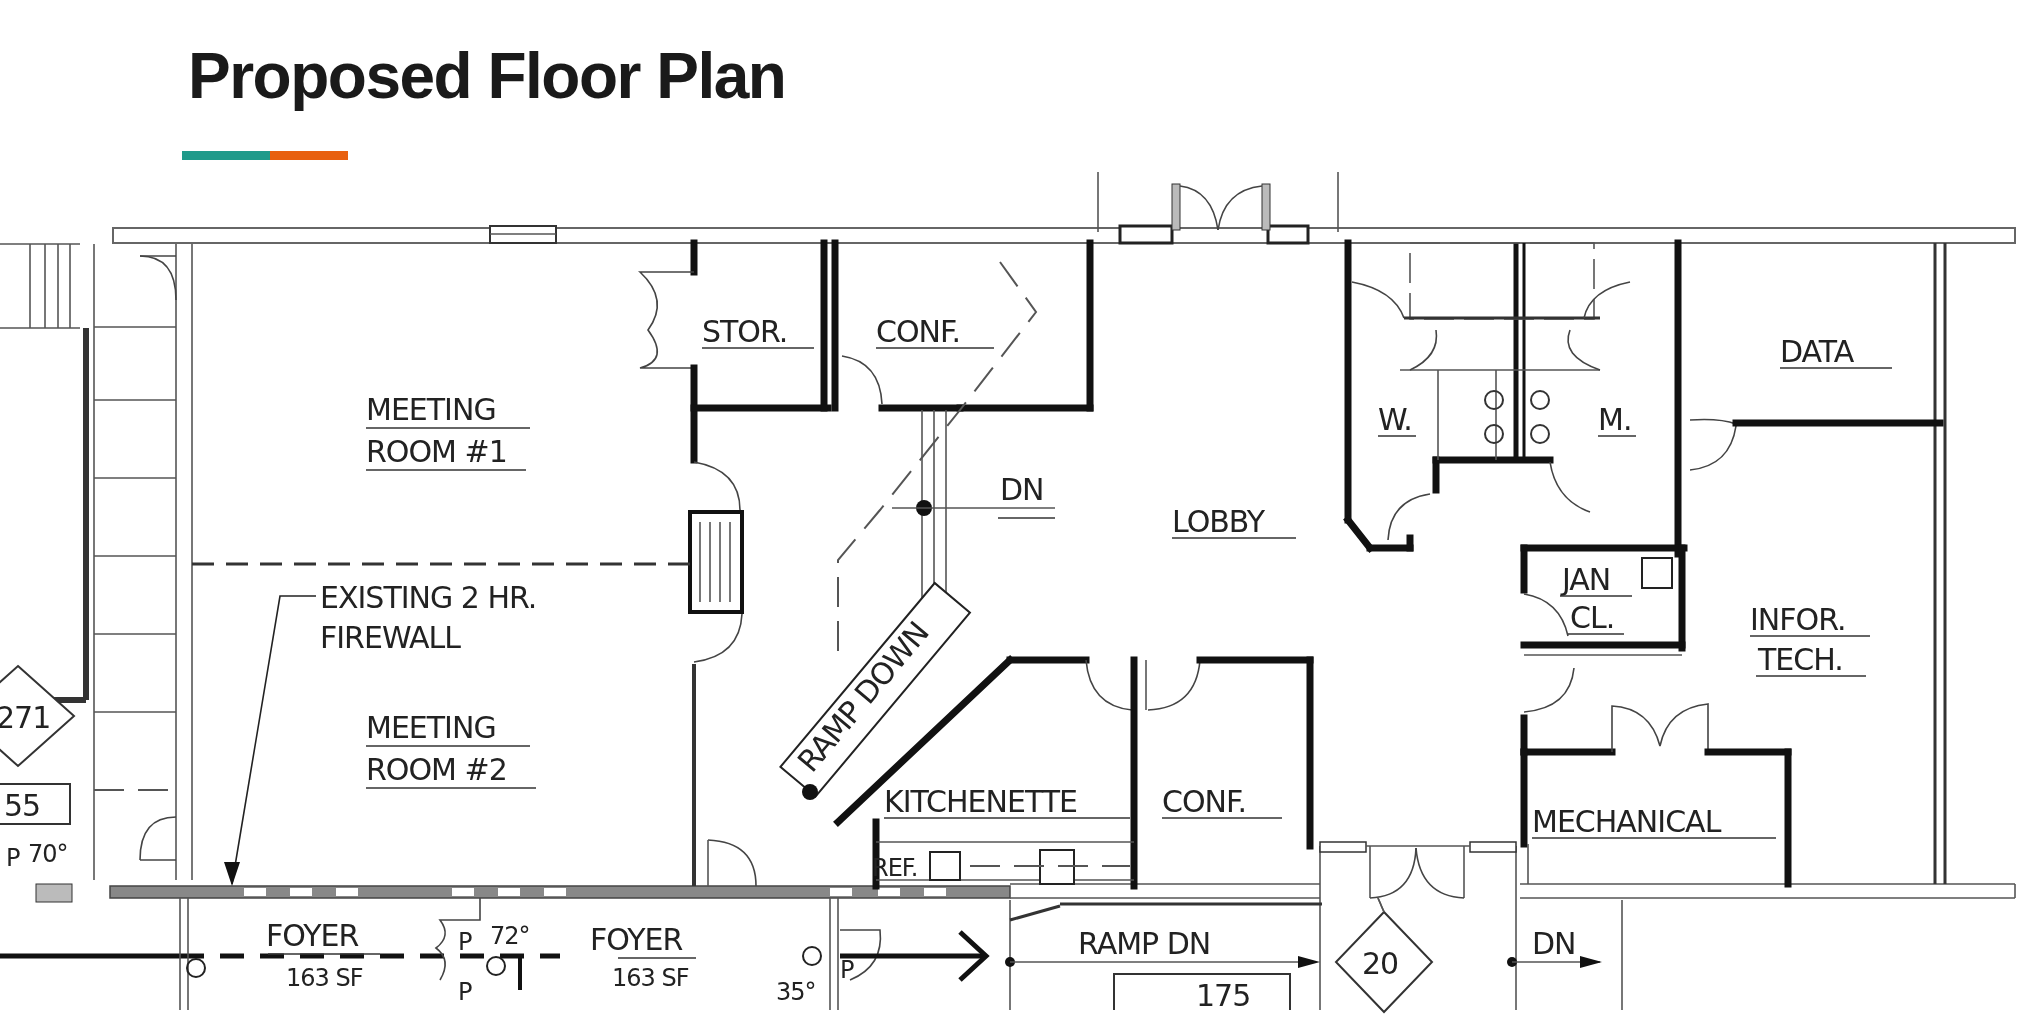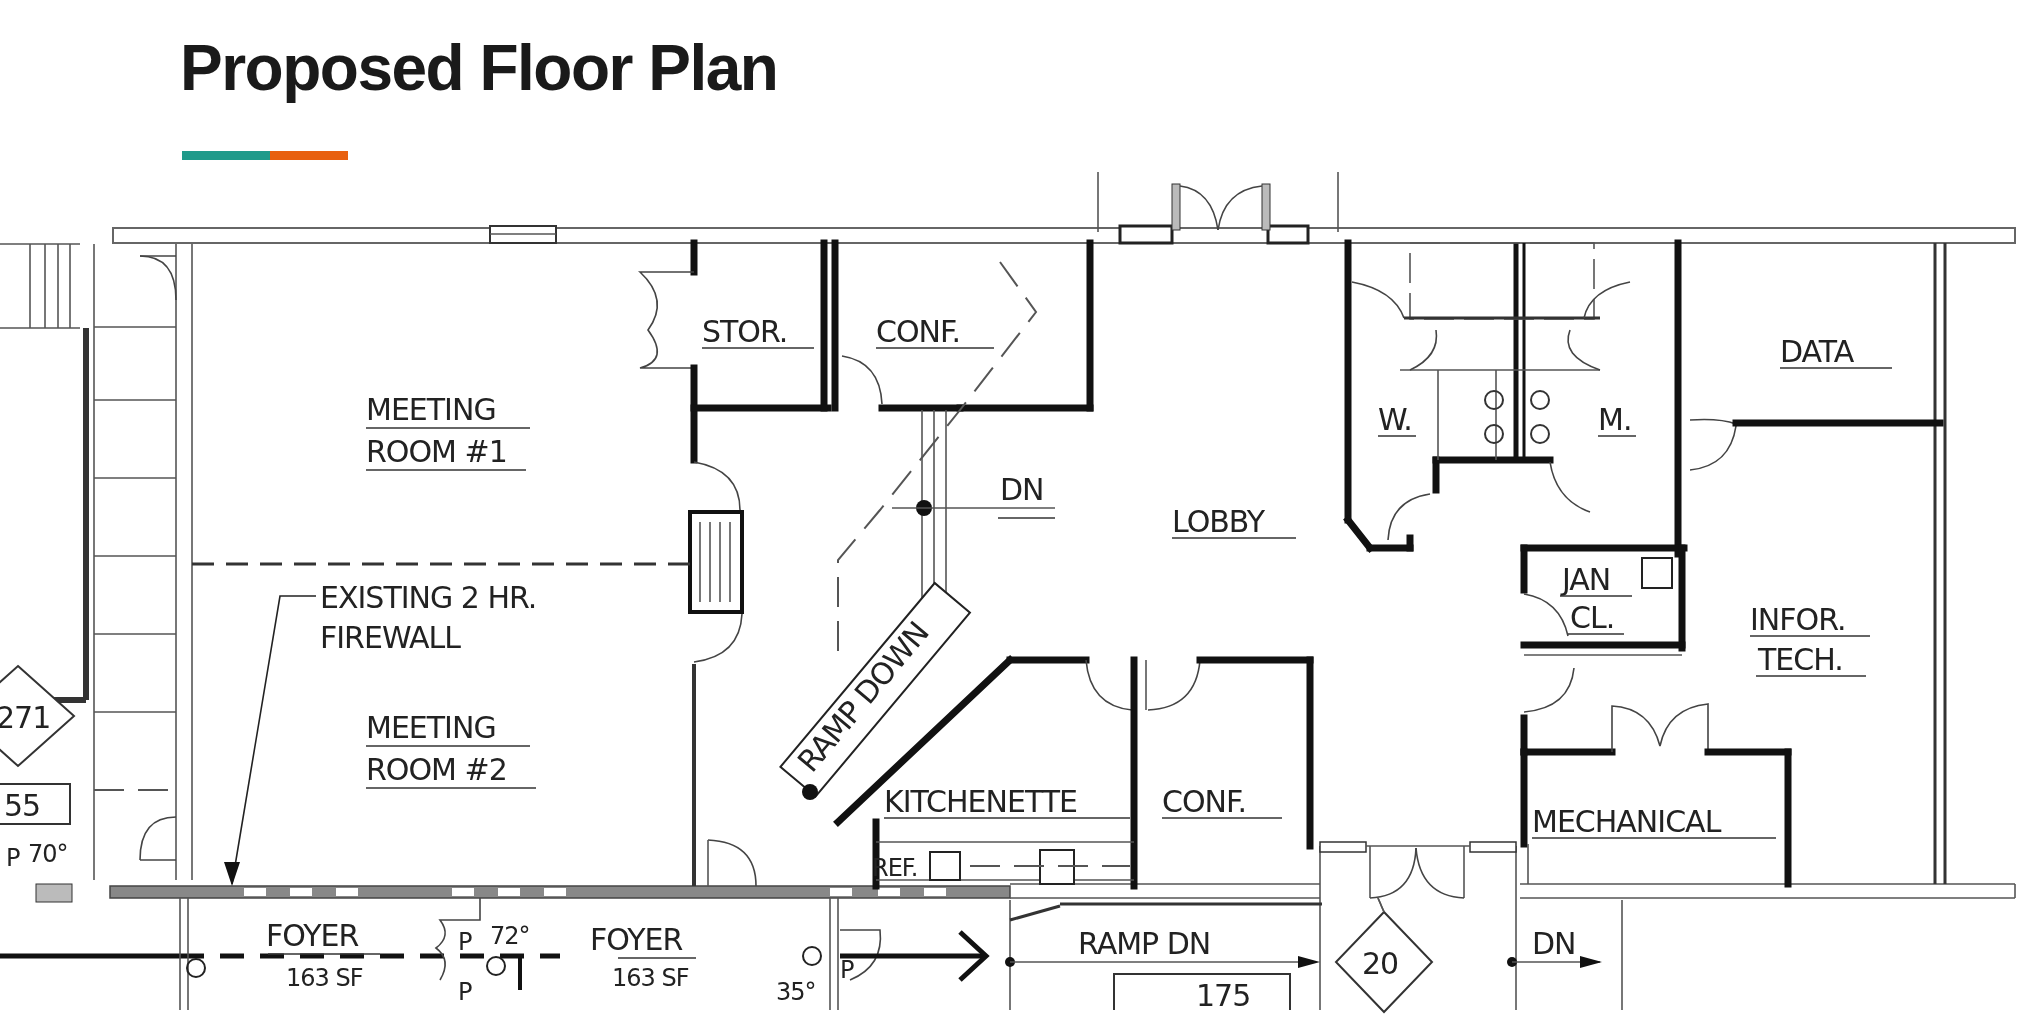--- a/index.html
+++ b/index.html
@@ -1,20 +1,20 @@
 <!DOCTYPE html>
 <html><head>
   <meta charset="utf-8">
   <style>
     html, body { margin: 0; padding: 0; background: #ffffff; }
     body { width: 2021px; height: 1026px; position: relative; overflow: hidden; font-family: "Liberation Sans", sans-serif; }
     .title {
       position: absolute; left: 180px; top: 36px;
       font-family: "Liberation Sans", sans-serif; font-weight: bold;
-      font-size: 64px; letter-spacing: -1.5px; color: #1a1a1a; margin: 0; line-height: 1;
+      font-size: 64px; letter-spacing: -1.5px; color: #1a1a1a; margin: 8px; line-height: 1;
     }
     .accent { position: absolute; top: 151px; height: 9px; }
     .accent.teal { left: 182px; width: 88px; }
     .accent.orange { left: 270px; width: 78px; }
     svg.plan { position: absolute; left: 0; top: 0; }
     .lbl { font-family: "DejaVu Sans", sans-serif; font-size: 30px; fill: #222; letter-spacing: -1px; }
     .lbl-sm { font-family: "DejaVu Sans", sans-serif; font-size: 24px; fill: #222; letter-spacing: -1px; }
     .ul { stroke: #333; stroke-width: 1.6; }
     .w-thin { stroke: #555; stroke-width: 1.6; fill: none; }
     .w-med { stroke: #333; stroke-width: 3; fill: none; }

